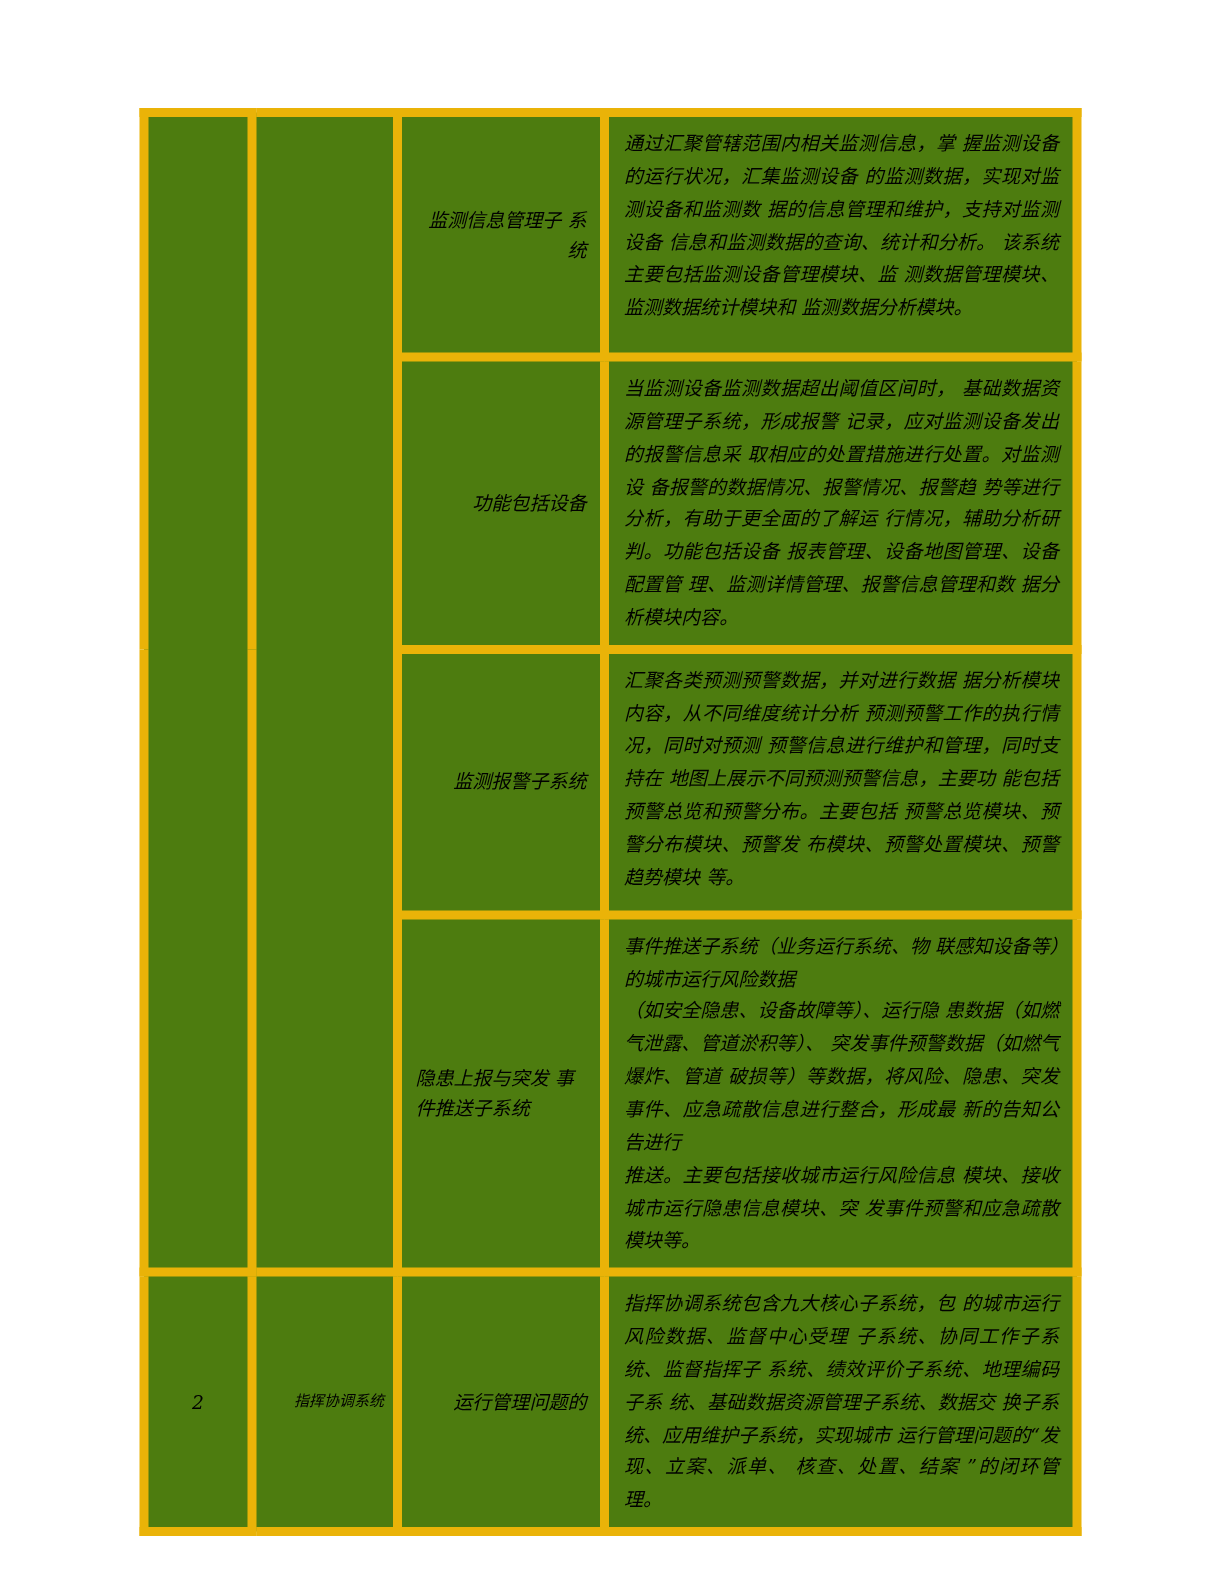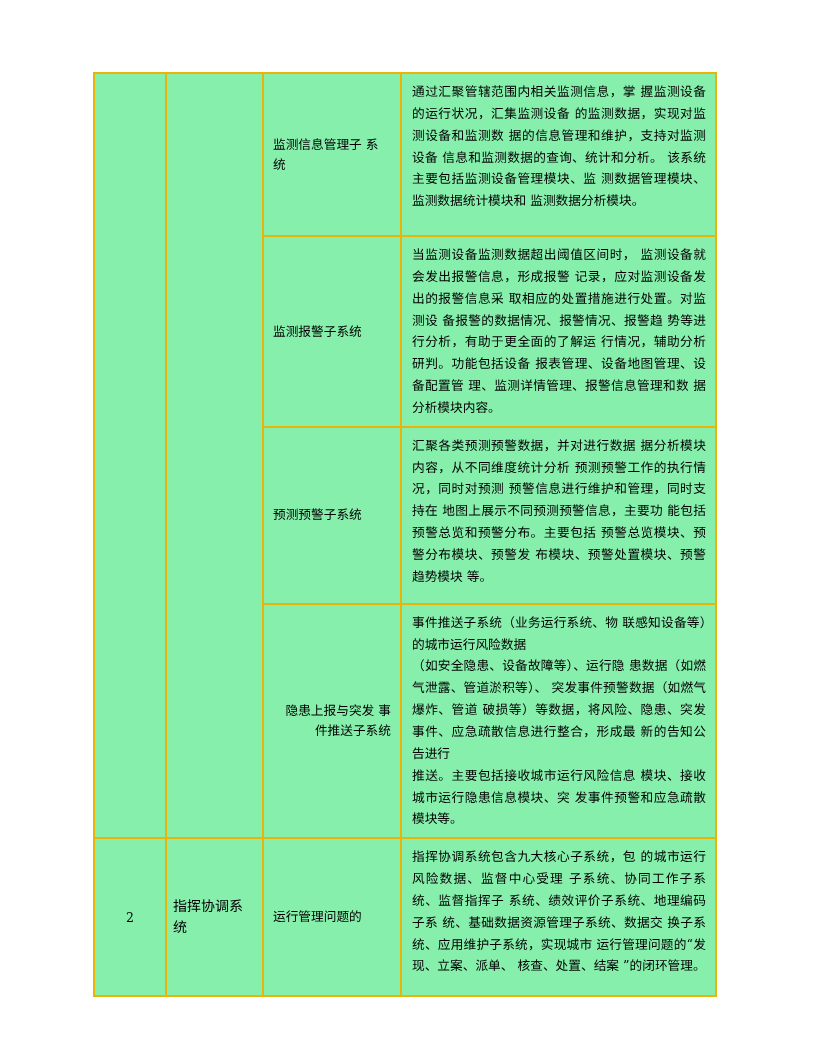--- a/index.html
+++ b/index.html
@@ -29,58 +29,59 @@
   
   .doc-table {
     position: absolute;
     left: 93px;
     top: 72px;
     width: 622px;
     border-collapse: collapse;
     table-layout: fixed;
   }
   .doc-table td {
-    border: 2px solid #eab308;
+    border: 6px solid #eab308;
     vertical-align: top;
     padding: 0;
-    background: #86efac;
+    background: #4d7c0f;
+    font-style: italic;
   }
 
   
   col.c1 { width: 72px; }
   col.c2 { width: 97px; }
   col.c3 { width: 138px; }
   col.c4 { width: 315px; }
 
   
   td.idx {
     text-align: center;
     vertical-align: middle;
     font-family: "DejaVu Serif", "Liberation Serif", serif;
     font-size: 12.5px;
   }
 
   
   td.sysname {
-    text-align: left;
+    text-align: right;
     vertical-align: middle;
-    font-size: 14px;
+    font-size: 10px;
     line-height: 1.55;
     padding: 4px 6px;
   }
 
   
   td.subname {
     vertical-align: middle;
     font-size: 12.7px;
     line-height: 1.55;
     padding: 6px 9px;
   }
-  td.subname.ctr { text-align: left; }
-  td.subname.lft { text-align: right; margin-top: 40px; }
+  td.subname.ctr { text-align: right; }
+  td.subname.lft { text-align: left; margin-top: 40px; }
 
   
   td.desc {
     vertical-align: top;
     font-size: 12.7px;
     line-height: 1.72;
     padding: 7px 9px 7px 10px;
     text-align: justify;
     text-justify: inter-character;
     word-break: break-all;
@@ -125,28 +126,28 @@
       <tr class="r1">
         <td class="idx" rowspan="4"></td>
         <td class="sysname" rowspan="4"></td>
         <td class="subname ctr">监测信息管理子 系统</td>
         <td class="desc">
           <p>通过汇聚管辖范围内相关监测信息，掌 握监测设备的运行状况，汇集监测设备 的监测数据，实现对监测设备和监测数 据的信息管理和维护，支持对监测设备 信息和监测数据的查询、统计和分析。 该系统主要包括监测设备管理模块、监 测数据管理模块、监测数据统计模块和 监测数据分析模块。</p>
         </td>
       </tr>
 
       <tr class="r2">
-        <td class="subname ctr">监测报警子系统</td>
+        <td class="subname ctr">功能包括设备</td>
         <td class="desc">
-          <p>当监测设备监测数据超出阈值区间时， 监测设备就会发出报警信息，形成报警 记录，应对监测设备发出的报警信息采 取相应的处置措施进行处置。对监测设 备报警的数据情况、报警情况、报警趋 势等进行分析，有助于更全面的了解运 行情况，辅助分析研判。功能包括设备 报表管理、设备地图管理、设备配置管 理、监测详情管理、报警信息管理和数 据分析模块内容。</p>
+          <p>当监测设备监测数据超出阈值区间时， 基础数据资源管理子系统，形成报警 记录，应对监测设备发出的报警信息采 取相应的处置措施进行处置。对监测设 备报警的数据情况、报警情况、报警趋 势等进行分析，有助于更全面的了解运 行情况，辅助分析研判。功能包括设备 报表管理、设备地图管理、设备配置管 理、监测详情管理、报警信息管理和数 据分析模块内容。</p>
         </td>
       </tr>
 
       <tr class="r3">
-        <td class="subname ctr">预测预警子系统</td>
+        <td class="subname ctr">监测报警子系统</td>
         <td class="desc">
           <p>汇聚各类预测预警数据，并对进行数据 据分析模块内容，从不同维度统计分析 预测预警工作的执行情况，同时对预测 预警信息进行维护和管理，同时支持在 地图上展示不同预测预警信息，主要功 能包括预警总览和预警分布。主要包括 预警总览模块、预警分布模块、预警发 布模块、预警处置模块、预警趋势模块 等。</p>
         </td>
       </tr>
 
       <tr class="r4">
         <td class="subname lft">隐患上报与突发 事件推送子系统</td>
         <td class="desc">
           <p>事件推送子系统（业务运行系统、物 联感知设备等）的城市运行风险数据</p>
           <p>（如安全隐患、设备故障等）、运行隐 患数据（如燃气泄露、管道淤积等）、 突发事件预警数据（如燃气爆炸、管道 破损等）等数据，将风险、隐患、突发 事件、应急疏散信息进行整合，形成最 新的告知公告进行</p>

